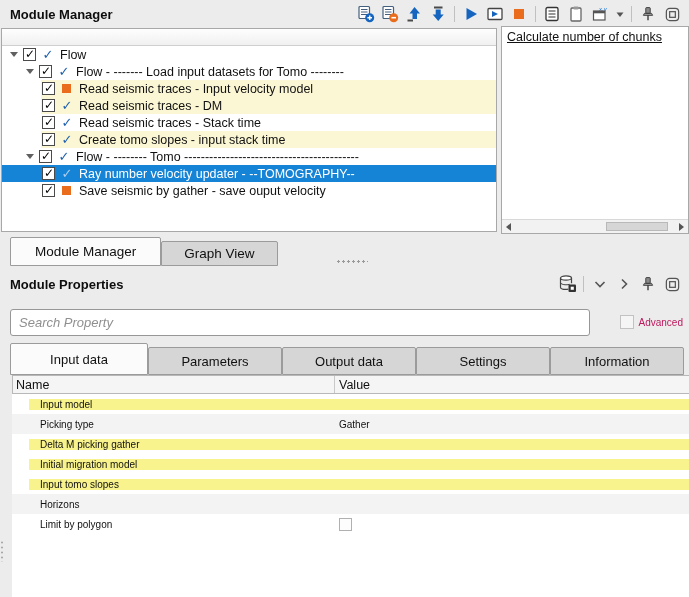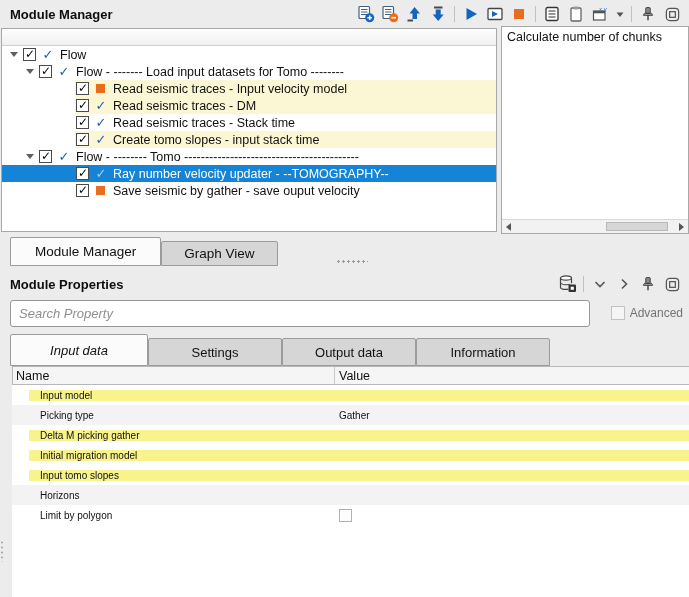--- a/index.html
+++ b/index.html
@@ -17,56 +17,56 @@
   .tb-btn.narrow { width:13px; }
   .tb-btn svg { display:block; }
   .tb-sep { width:1px; height:16px; background:#c0c0c0; margin:0 3px; }
   
   .mm-content { position:relative; height:207px; }
   .tree-panel { position:absolute; left:1px; top:2px; width:496px; height:204px; background:#fff; border:1px solid #a8a8a8; overflow:hidden; }
   .tree-header { height:17px; background:linear-gradient(#fefefe,#f0f0f0); border-bottom:1px solid #cfcfcf; }
   .tree { width:100%; }
   .tree-row { display:flex; align-items:center; height:17px; white-space:nowrap; }
   .tree-row.selected { background:var(--sel-blue,#1583d6); color:#fff; }
-  .tree-indent-0 { padding-left:4px; } .tree-indent-1 { padding-left:20px; } .tree-indent-2 { padding-left:73px; }
+  .tree-indent-0 { padding-left:4px; } .tree-indent-1 { padding-left:20px; } .tree-indent-2 { padding-left:39px; }
   .expander { width:16px; display:flex; align-items:center; justify-content:center; flex:0 0 16px; }
   .expander i { width:0; height:0; border-left:4px solid transparent; border-right:4px solid transparent; border-top:5px solid #606060; display:block; }
   .row-content { flex:1; display:flex; align-items:center; height:100%; gap:6px; padding-left:1px; }
   .row-content.hl { background:var(--tree-yellow,#fbf7d4); }
   .tree-row.selected .row-content { background:transparent; }
   .cb { width:13px; height:13px; border:1px solid #4a4a4a; background:#fff; position:relative; flex:0 0 13px; }
   .cb.checked::after { content:"✓"; position:absolute; left:1px; top:-2px; font-size:12px; font-weight:bold; color:#000; }
   .st-check { color:#1e5fae; font-weight:bold; font-size:13px; width:12px; text-align:center; }
   .tree-row.selected .st-check { color:#aecfee; }
   .st-square { width:9px; height:9px; background:var(--orange,#e96d1c); margin:0 2px 0 1px; }
   .tree-label { font-size:12.5px; }
   .preview-panel { position:absolute; left:501px; top:0; width:188px; height:208px; background:#fff; border:1px solid #a8a8a8; }
-  .preview-text { padding:3px 5px; font-size:12.5px; }
+  .preview-text { padding:3px 5px; font-size:12.5px;text-decoration:underline; }
   .h-scrollbar { position:absolute; bottom:0; left:0; right:0; height:14px; background:#f2f2f2; border-top:1px solid #d8d8d8; }
   .sb-arrow { position:absolute; top:3px; width:0; height:0; border-top:4px solid transparent; border-bottom:4px solid transparent; }
   .sb-arrow.left { left:4px; border-right:5px solid #555; }
   .sb-arrow.right { right:4px; border-left:5px solid #555; }
   .sb-thumb { position:absolute; top:2px; left:104px; width:62px; height:9px; background:#d6d6d6; border:1px solid #b9b9b9; }
   
   .mm-tabbar { position:relative; height:33px; padding-left:10px; display:flex; align-items:flex-end; }
   .dock-tab { border:1px solid #9b9b9b; background:var(--tab-inactive,#d6d6d6); height:25px; padding:0 22px; font-size:13.5px; display:flex; align-items:center; cursor:pointer; border-radius:2px 2px 0 0; }
   .dock-tab.active { background:#fbfbfb; height:29px; padding:0 24px; }
   .splitter-dots { position:absolute; left:336px; bottom:3px; width:32px; height:5px;
     background-image:radial-gradient(#9a9a9a 1px, transparent 1.2px); background-size:5px 5px; background-position:0 1px; cursor:row-resize; }
   
   .mp-titlebar { height:30px; padding-top:8px; }
-  .search-row { position:relative; height:32px; margin-top:2px; }
+  .search-row { position:relative; height:32px; margin-top:11px; }
   .search-input { position:absolute; left:10px; top:2px; width:580px; height:27px; border:1px solid #979797; border-radius:3px; background:#fff; padding:0 8px; font-size:13px; font-family:inherit; }
   .search-input::placeholder { font-style:italic; color:#8f8f8f; opacity:1; }
   .advanced { position:absolute; right:6px; top:8px; display:flex; align-items:center; gap:5px; }
   .adv-cb { width:14px; height:14px; border:1px solid #c2c2c2; background:#f5f5f5; }
-  .adv-label { color:#737373; font-size:12px; }
+  .adv-label { color:#be185d; font-size:10px; }
   .prop-tabbar { display:flex; align-items:flex-end; height:34px; padding-left:10px; margin-top:2px; }
   .prop-tab { border:1px solid #9b9b9b; background:var(--tab-inactive,#d6d6d6); height:28px; width:134px; display:flex; align-items:center; justify-content:center; font-size:13px; cursor:pointer; border-radius:2px 2px 0 0; }
-  .prop-tab.active { background:#fbfbfb; height:32px; width:138px;font-style:italic; }
+  .prop-tab.active { background:#fbfbfb; height:32px; width:138px; }
   
   .prop-table-wrap { margin-left:12px; width:679px; background:#fff; height:278px; }
   .pt-header { display:flex; height:19px; background:#f5f5f5; border:1px solid #b8b8b8; align-items:center; font-size:12.5px; }
   .pt-header .h-name { width:322px; padding-left:3px; border-right:1px solid #c9c9c9; height:100%; display:flex; align-items:center; }
   .pt-header .h-value { flex:1; padding-left:4px; }
   .pt-row { display:flex; height:20px; align-items:center; font-size:10px; }
   .pt-lead { width:17px; border-right:1px solid #ebebeb; flex:0 0 17px; }
   .pt-body { flex:1; display:flex; align-items:center; }
   .pt-name { width:305px; padding-left:11px; }
   .pt-value { flex:1; padding-left:5px; display:flex; align-items:center; }
@@ -342,22 +342,23 @@
 <div class="search-row">
   <input class="search-input" type="text" placeholder="Search Property" style="">
   <span class="advanced">
     <span class="adv-cb"></span>
     <span class="adv-label">Advanced</span>
   </span>
 </div>
 
 <div class="prop-tabbar" id="prop-tabbar">
     <span class="prop-tab active">Input data</span>
+    <span class="prop-tab">Parameters</span>
+    <span class="prop-tab">Output data</span>
     <span class="prop-tab">Settings</span>
-    <span class="prop-tab">Output data</span>
     <span class="prop-tab">Information</span>
   </div>
 
 <div class="prop-table-wrap">
   <div class="pt-header">
     <span class="h-name">Name</span>
     <span class="h-value">Value</span>
   </div>
   <div id="prop-rows">
       <div class="pt-row bg-yellow">

